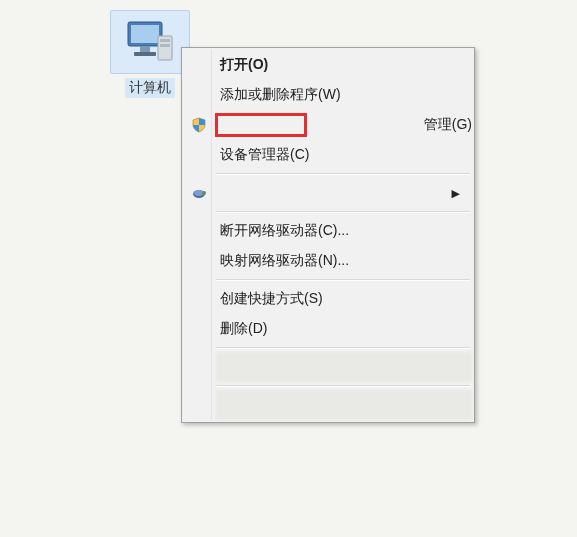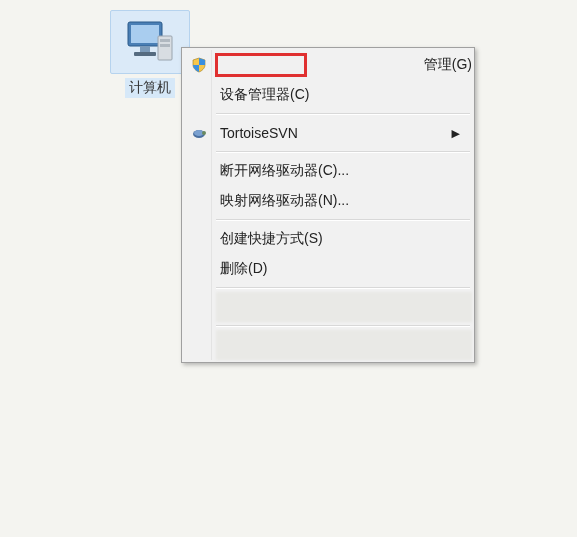--- a/index.html
+++ b/index.html
@@ -123,21 +123,27 @@
       <rect x="38" y="21" width="10" height="3" fill="#b0b8c0"></rect>
       <rect x="38" y="26" width="10" height="3" fill="#b0b8c0"></rect>
     </svg>
   </div>
   <span class="label">计算机</span>
 </div>
 
 <div class="context-menu">
   <div class="menu-gutter"></div>
 
-
+  <div class="menu-item bold">
+    <span>打开(O)</span>
+  </div>
+
+  <div class="menu-item">
+    <span>添加或删除程序(W)</span>
+  </div>
 
   <div class="menu-item manage-row">
     <span class="item-icon">
       <svg width="16" height="16" viewBox="0 0 16 16">
         <path d="M8 1 L14 3 V8 C14 11 11 14 8 15 C5 14 2 11 2 8 V3 Z" fill="#f7c64b" stroke="#9c7a1a" stroke-width="0.6"></path>
         <path d="M8 1 L14 3 V8 L8 8 Z" fill="#3a8fe0"></path>
         <path d="M8 8 L8 15 C5 14 2 11 2 8 Z" fill="#3a8fe0"></path>
       </svg>
     </span>
     <span>管理(G)</span>
@@ -152,21 +158,20 @@
   <div class="menu-sep"></div>
 
   <div class="menu-item">
     <span class="item-icon">
       <svg width="16" height="16" viewBox="0 0 16 16">
         <ellipse cx="8" cy="9" rx="6" ry="4" fill="#4a6fa0"></ellipse>
         <ellipse cx="8" cy="8" rx="5" ry="3" fill="#7aa0d0"></ellipse>
         <circle cx="13" cy="8" r="2" fill="#6a8a60"></circle>
       </svg>
     </span>
-    <span>TortoiseSVN</span>
     <span class="arrow">▶</span>
   </div>
 
   <div class="menu-sep"></div>
 
   <div class="menu-item">
     <span>断开网络驱动器(C)...</span>
   </div>
 
   <div class="menu-item">

